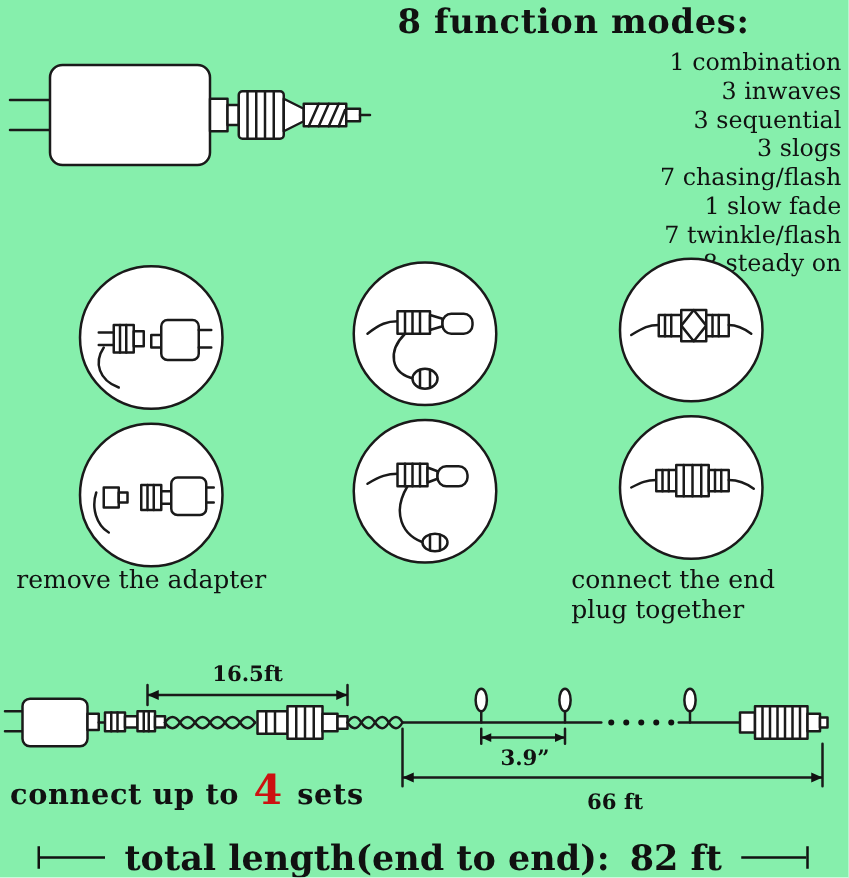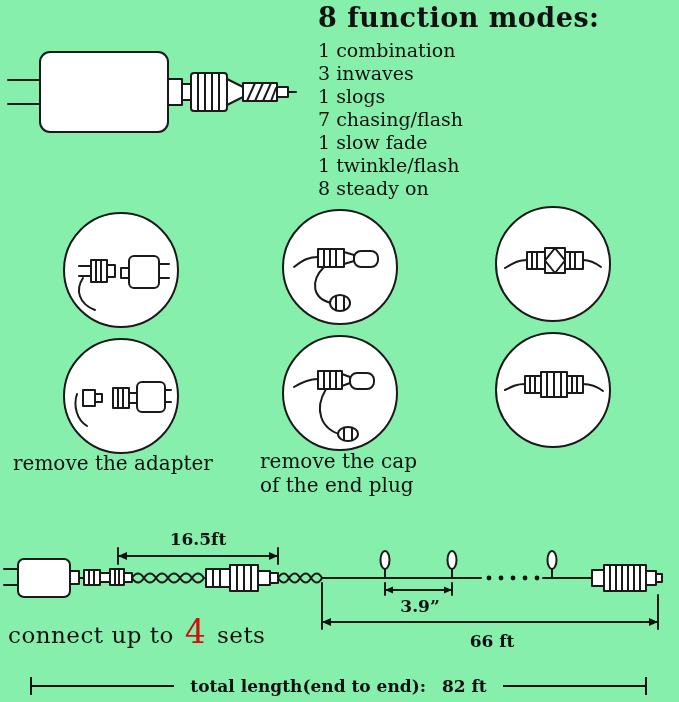--- a/index.html
+++ b/index.html
@@ -5,39 +5,39 @@
   * { margin:0; padding:0; box-sizing:border-box; }
   html,body { background:#ffffff; }
   .page {
     position:relative; width:679px; height:702px; background:#86efac;
     font-family:"DejaVu Serif","Liberation Serif",serif; color:#111;
     overflow:hidden;
   }
   .abs { position:absolute; }
   .modes { position:absolute; left:318px; top:2px; width:355px; }
   .modes-title { font-size:27px; font-weight:700; letter-spacing:.5px; }
-  .modes-list { list-style:none; margin-top:6px; }
+  .modes-list { list-style:none; margin-top:6px;text-align:right; }
   .modes-list li { font-size:19px; line-height:23px; }
   .circle {
     position:absolute; width:116px; height:116px; border:2px solid #1a1a1a;
     border-radius:50%; background:#fff; display:flex; align-items:center;
     justify-content:center; overflow:hidden;
   }
   .caption { position:absolute; font-size:20px; line-height:1.18; text-align:left; }
   svg { display:block; }
   .art path, .art rect, .art ellipse { stroke:#1a1a1a; stroke-width:2; fill:none; stroke-linecap:round; stroke-linejoin:round; }
   .art .fillw { fill:#ffffff; }
   .art polygon { stroke:none; }
   .mlabel { stroke:none !important; fill:#111; font-family:"DejaVu Serif","Liberation Serif",serif; font-size:17px; font-weight:700; }
-  .connect-line { position:absolute; left:8px; top:612px; font-size:23px; font-weight:400; letter-spacing:.5px; white-space:nowrap; }
+  .connect-line { position:absolute; left:8px; top:612px; font-size:23px; font-weight:700; letter-spacing:.5px; white-space:nowrap; }
   .connect-line .big-num { font-size:33px; color:var(--accent,#cc1111); padding:0 3px; }
   .total-bar { position:absolute; left:30px; right:32px; top:672px; height:28px; display:flex; align-items:center; }
   .total-bar .tick { width:0; height:18px; border-left:2px solid #111; }
   .total-bar .seg { flex:1; border-top:2px solid #111; }
-  .total-bar .txt { padding:0 16px; font-size:17px; font-weight:700; white-space:nowrap; }
+  .total-bar .txt { padding:0 16px; font-size:28px; font-weight:700; white-space:nowrap; }
   .total-bar .val { margin-left:16px; }
 </style>
 </head>
 <body>
 
 <div class="page">
 
   <svg class="abs art" style="left:0;top:22px" width="320" height="140" viewBox="0 0 320 140">
     <path d="M8,58 H40 M8,82 H40"></path>
     <rect class="fillw" x="40" y="30" width="128" height="80" rx="10"></rect>
@@ -50,24 +50,25 @@
     <path d="M247,79 L255,61 M255,79 L263,61 M263,79 L271,61 M271,79 L276,66"></path>
     <rect class="fillw" x="277" y="65" width="11" height="10"></rect>
     <path d="M288,70 h8"></path>
   </svg>
 
   <div class="modes">
     <div class="modes-title">8 function modes:</div>
     <ul class="modes-list">
       <li>1 combination</li>
       <li>3 inwaves</li>
-      <li>1 slogs</li>
+      <li>3 sequential</li>
+      <li>3 slogs</li>
       <li>7 chasing/flash</li>
       <li>1 slow fade</li>
-      <li>1 twinkle/flash</li>
+      <li>7 twinkle/flash</li>
       <li>8 steady on</li>
     </ul>
   </div>
 
   <div class="circle" style="left:63px;top:212px">
     <svg class="art" width="104" height="104" viewBox="0 0 104 104">
       <path d="M10,48 h12 M10,58 h12"></path>
       <rect class="fillw" x="22" y="42" width="16" height="22"></rect>
       <path d="M27,42 v22 M32,42 v22"></path>
       <rect class="fillw" x="38" y="47" width="8" height="12"></rect>
@@ -136,23 +137,23 @@
       <rect class="fillw" x="66" y="38" width="16" height="17"></rect>
       <path d="M71,38 v17 M76,38 v17"></path>
       <path d="M82,46 C92,46 98,50 102,53"></path>
     </svg>
   </div>
 
   <div class="caption" style="left:13px;top:452px;width:240px">
     <div>remove the adapter</div>
     <div></div>
   </div>
-  <div class="caption" style="left:260px;top:450px;width:200px">
-    <div>remove the cap</div>
-    <div>of the end plug</div>
+  <div class="caption" style="left:457px;top:452px;width:200px">
+    <div>connect the end</div>
+    <div>plug together</div>
   </div>
 
   <svg class="abs art" style="left:0;top:523px" width="679" height="152" viewBox="0 0 679 152">
     <g>
       <path d="M4,46 H18 M4,62 H18"></path>
       <rect class="fillw" x="18" y="36" width="52" height="38" rx="6"></rect>
       <rect class="fillw" x="70" y="48" width="9" height="13"></rect>
     </g>
     <path d="M79,55 H84"></path>
     <g>

